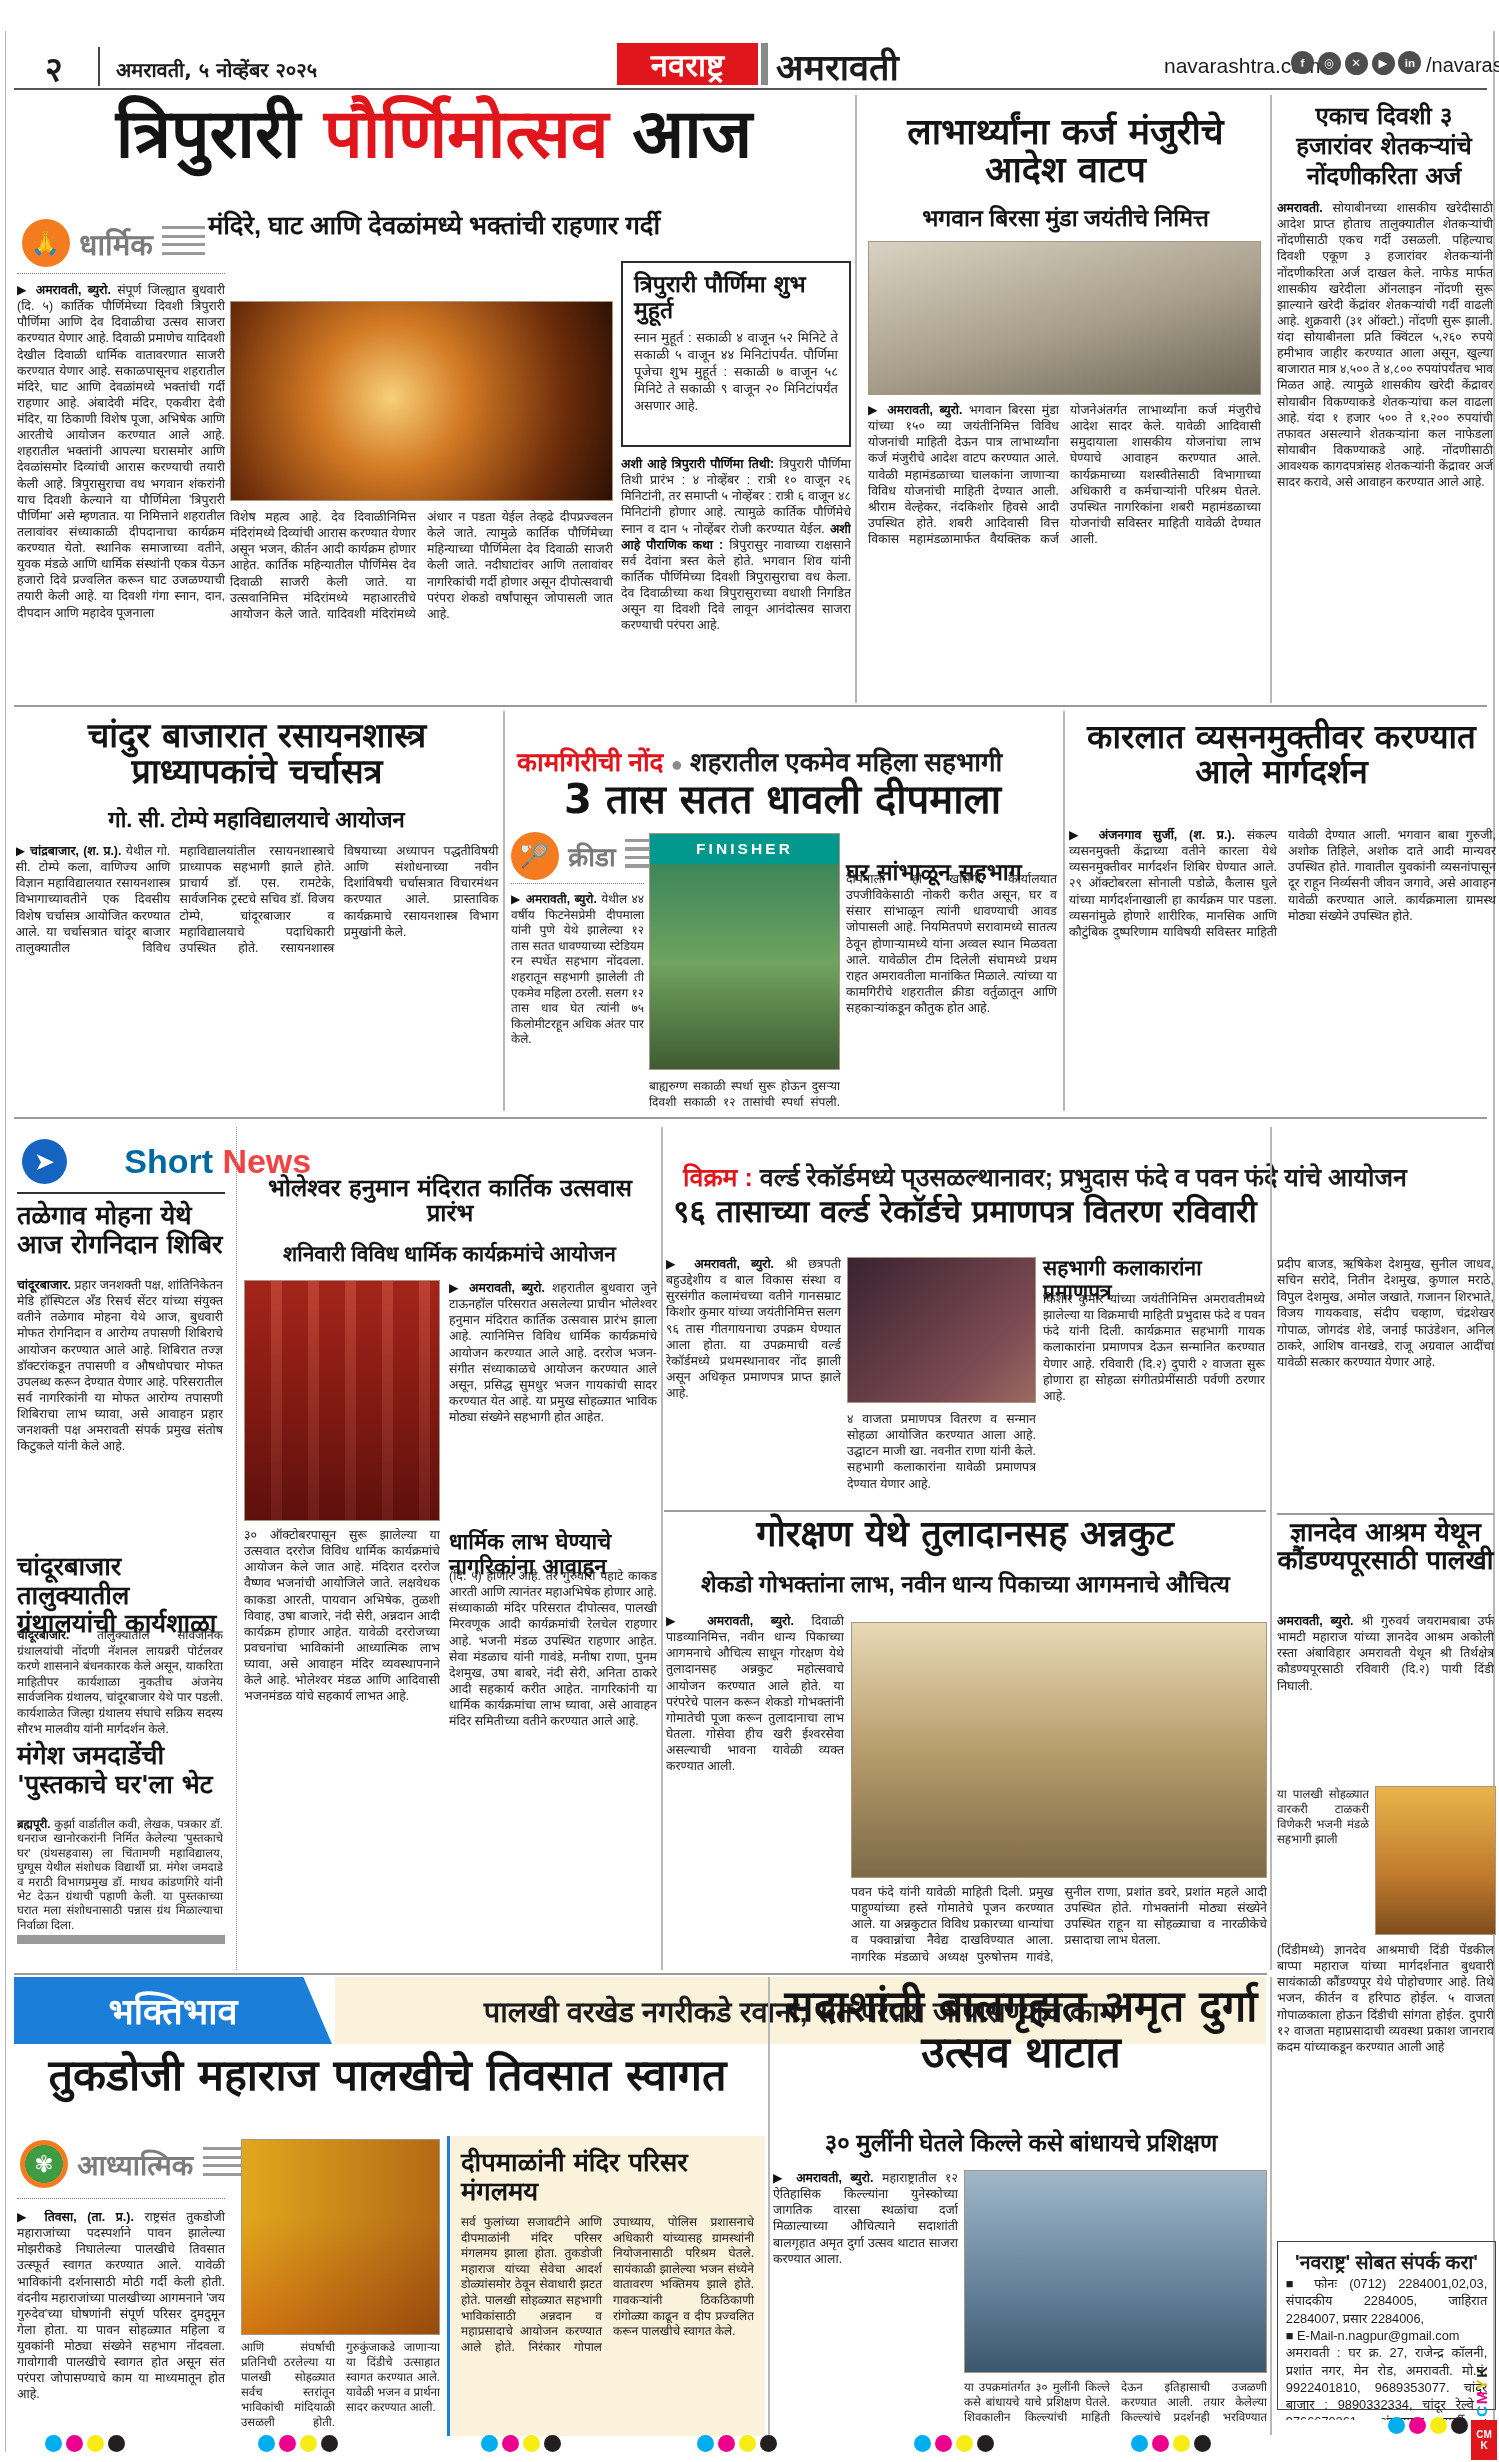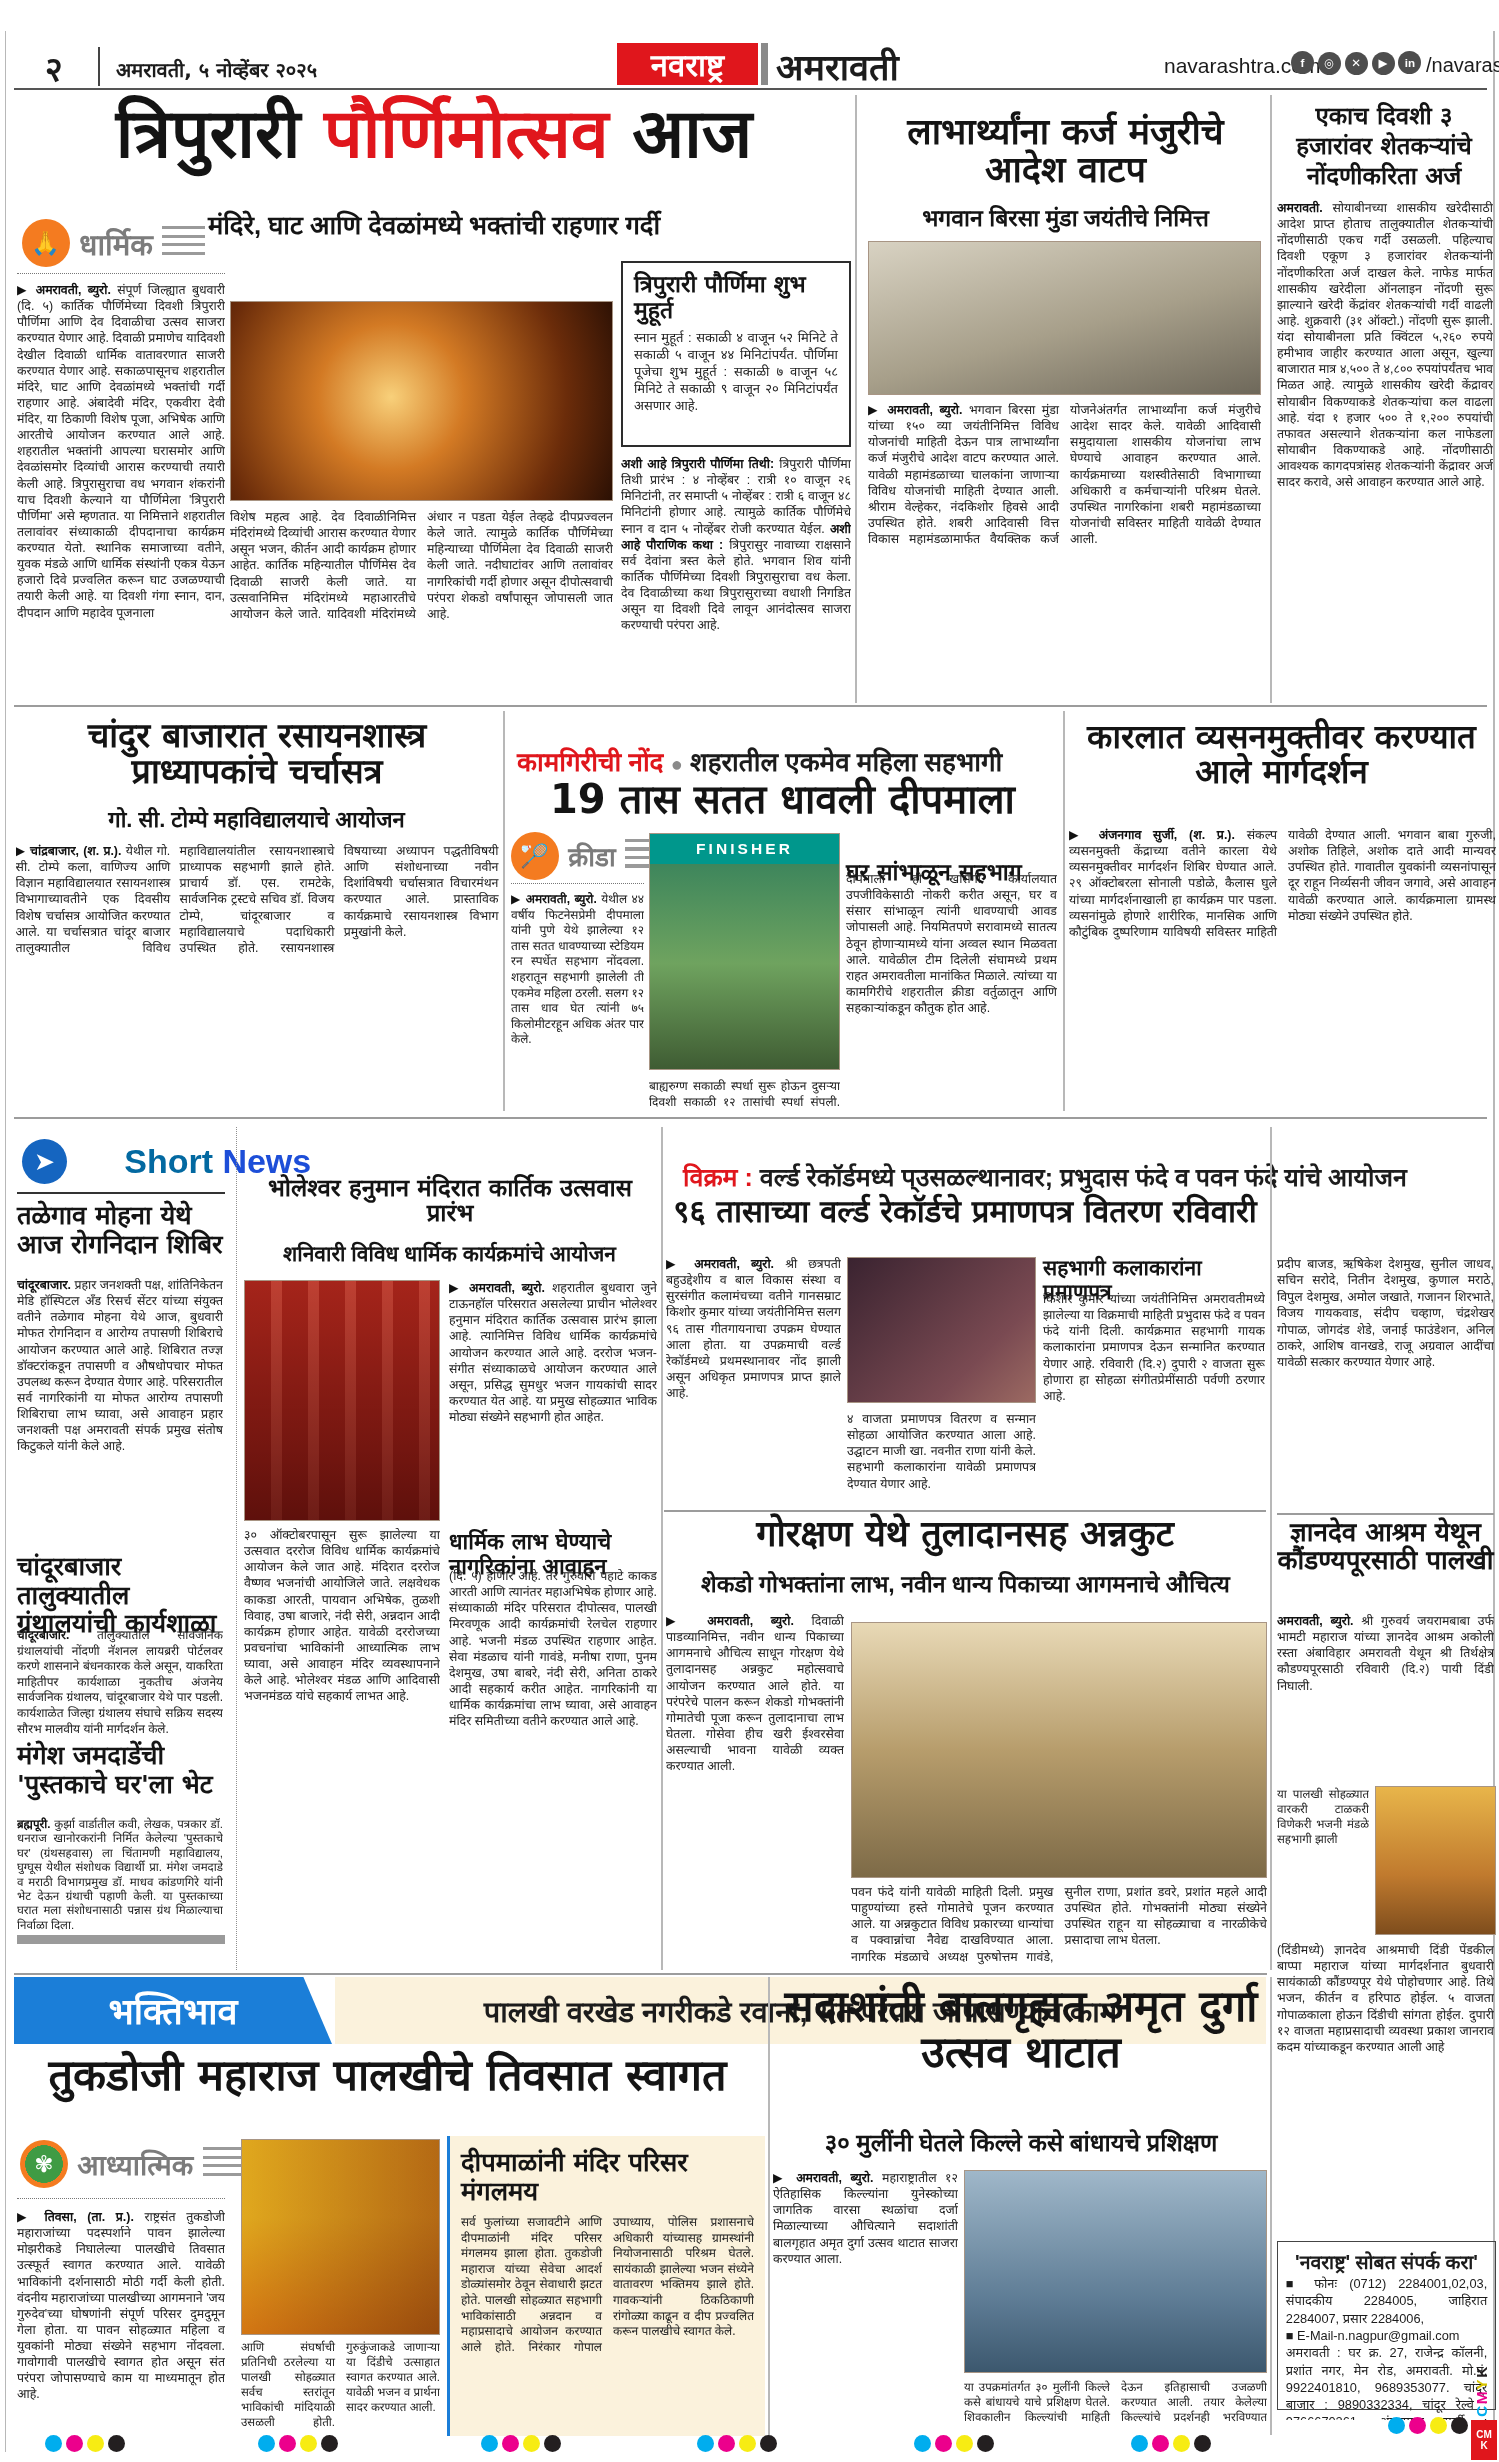--- a/index.html
+++ b/index.html
@@ -127,21 +127,21 @@
     <span>येथील गो. सी. टोम्पे कला, वाणिज्य आणि विज्ञान महाविद्यालयात रसायनशास्त्र विभागाच्यावतीने एक दिवसीय विशेष चर्चासत्र आयोजित करण्यात आले. या चर्चासत्रात चांदूर बाजार तालुक्यातील विविध महाविद्यालयांतील रसायनशास्त्राचे प्राध्यापक सहभागी झाले होते. प्राचार्य डॉ. एस. रामटेके, सार्वजनिक ट्रस्टचे सचिव डॉ. विजय टोम्पे, चांदूरबाजार व महाविद्यालयाचे पदाधिकारी उपस्थित होते. रसायनशास्त्र विषयाच्या अध्यापन पद्धतीविषयी आणि संशोधनाच्या नवीन दिशांविषयी चर्चासत्रात विचारमंथन करण्यात आले. प्रास्ताविक कार्यक्रमाचे रसायनशास्त्र विभाग प्रमुखांनी केले.</span>
   </div>
 
   <div class="vr" style="left:503px;top:711px;height:400px;"></div>
 
   <div class="abs kick" style="left:517px;top:743px;font-size:26px;">
     <span class="red">कामगिरीची नोंद</span>
     <span style="color:#8a8a8a;font-size:20px;">●</span>
     <span>शहरातील एकमेव महिला सहभागी</span>
   </div>
-  <div class="hl abs" style="left:506px;top:778px;width:553px;font-size:40px;white-space:nowrap;">19 तास सतत धावली दीपमाला</div>
+  <div class="hl abs" style="left:506px;top:778px;width:553px;font-size:40px;white-space:nowrap;">3 तास सतत धावली दीपमाला</div>
 
   <div class="badge" style="left:511px;top:832px;">
     <span class="bcircle">🏸</span>
     <span class="blabel" style="font-size:26px;">क्रीडा</span>
     <span class="blines"></span>
   </div>
   <div class="abs dotted-u" style="left:511px;top:883px;width:133px;"></div>
 
   <div class="bt abs" style="left:511px;top:892px;width:133px;height:217px;overflow:hidden;font-size:12px;">
     <span class="dl">▶ अमरावती, ब्युरो.</span>
@@ -164,21 +164,21 @@
   <div class="bt abs cols2" style="left:1069px;top:827px;width:427px;height:282px;overflow:hidden;">
     <span class="dl">▶ अंजनगाव सुर्जी, (श. प्र.).</span>
     <span>संकल्प व्यसनमुक्ती केंद्राच्या वतीने कारला येथे व्यसनमुक्तीवर मार्गदर्शन शिबिर घेण्यात आले. २९ ऑक्टोबरला सोनाली पडोळे, कैलास घुले यांच्या मार्गदर्शनाखाली हा कार्यक्रम पार पडला. व्यसनांमुळे होणारे शारीरिक, मानसिक आणि कौटुंबिक दुष्परिणाम याविषयी सविस्तर माहिती यावेळी देण्यात आली. भगवान बाबा गुरुजी, अशोक तिहिले, अशोक दाते आदी मान्यवर उपस्थित होते. गावातील युवकांनी व्यसनांपासून दूर राहून निर्व्यसनी जीवन जगावे, असे आवाहन यावेळी करण्यात आले. कार्यक्रमाला ग्रामस्थ मोठ्या संख्येने उपस्थित होते.</span>
   </div>
 
   <div class="hr" style="left:14px;top:1117px;width:1473px;"></div>
 
   <div class="abs" style="left:22px;top:1139px;display:flex;align-items:center;gap:9.3px;">
     <span style="width:45px;height:45px;border-radius:50%;background:#1565c0;color:#fff;display:flex;align-items:center;justify-content:center;font-size:25px;flex:none;">➤</span>
     <span style="font-size:34px;font-weight:bold;color:#0369a1;margin-left:48px;">Short</span>
-    <span style="font-size:34px;font-weight:bold;color:#1d4ed8;">News</span>
+    <span style="font-size:34px;font-weight:bold;color:#ef4444;">News</span>
   </div>
   <div class="hr" style="left:17px;top:1192px;width:208px;background:#333;"></div>
 
   <div class="hl-left abs" style="left:17px;top:1201px;width:206px;font-size:25.6px;">तळेगाव मोहना येथे आज रोगनिदान शिबिर</div>
   <div class="bt abs" style="left:17px;top:1277px;width:206px;height:258px;overflow:hidden;">
     <span class="dl">चांदूरबाजार.</span>
     <span>प्रहार जनशक्ती पक्ष, शांतिनिकेतन मेडि हॉस्पिटल अँड रिसर्च सेंटर यांच्या संयुक्त वतीने तळेगाव मोहना येथे आज, बुधवारी मोफत रोगनिदान व आरोग्य तपासणी शिबिराचे आयोजन करण्यात आले आहे. शिबिरात तज्ज्ञ डॉक्टरांकडून तपासणी व औषधोपचार मोफत उपलब्ध करून देण्यात येणार आहे. परिसरातील सर्व नागरिकांनी या मोफत आरोग्य तपासणी शिबिराचा लाभ घ्यावा, असे आवाहन प्रहार जनशक्ती पक्ष अमरावती संपर्क प्रमुख संतोष किटुकले यांनी केले आहे.</span>
   </div>
 
   <div class="hl-left abs" style="left:17px;top:1552px;width:206px;font-size:25.6px;">चांदूरबाजार तालुक्यातील ग्रंथालयांची कार्यशाळा</div>

